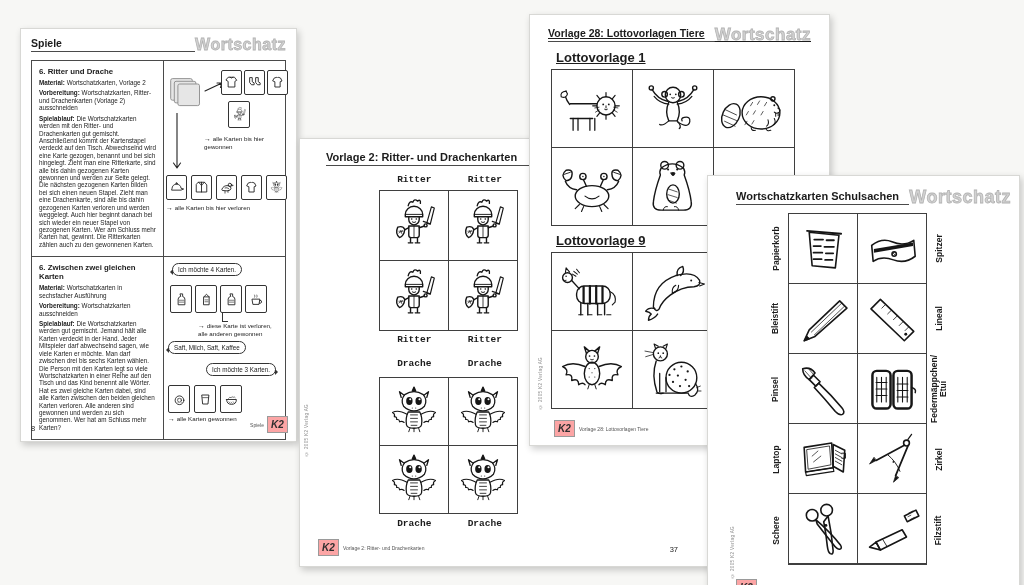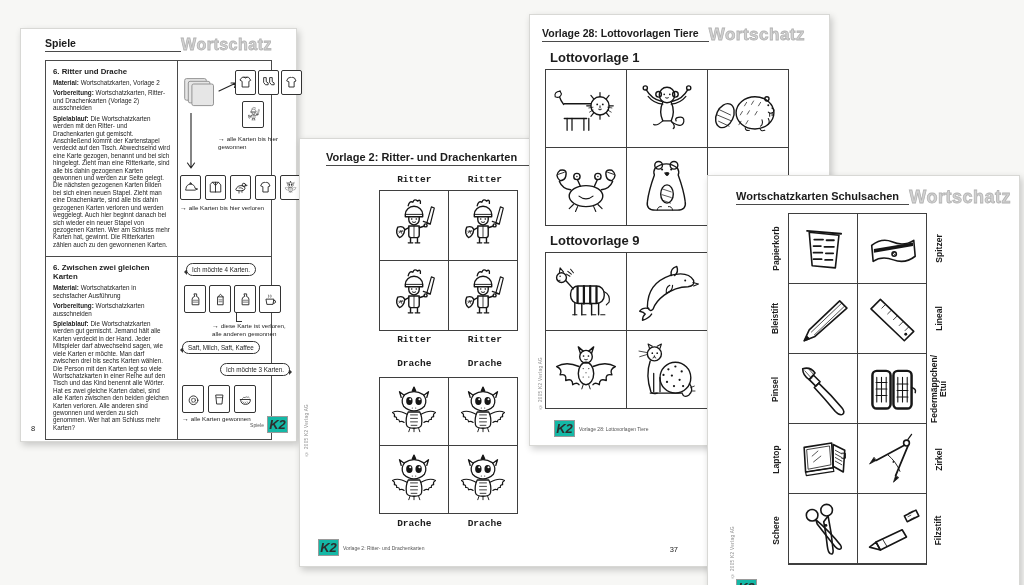--- a/index.html
+++ b/index.html
@@ -7,31 +7,31 @@
           font-family:"Liberation Sans","DejaVu Sans",sans-serif;color:#1c1c1c;}
   .page{position:absolute;background:#fff;border:1px solid #d8d8d5;box-shadow:2px 3px 7px rgba(0,0,0,.20);}
   
   .pghead{display:flex;align-items:flex-end;}
   .ptitle{font-weight:bold;border-bottom:1.4px solid #4a4a4a;padding-bottom:2px;white-space:nowrap;}
   .rulefill{flex:1;border-bottom:1.4px solid #4a4a4a;height:0;align-self:flex-end;}
   .brand{font-weight:bold;color:#d2d2d2;-webkit-text-stroke:0.8px #b3b3b3;letter-spacing:.5px;
          line-height:.85;white-space:nowrap;}
   
   .k2logo{display:inline-flex;align-items:center;justify-content:center;width:19px;height:15px;
-          background:#14b8a6;color:#2d2d2d;font-weight:bold;font-size:13px;font-style:italic;
+          background:#fca5a5;color:#2d2d2d;font-weight:bold;font-size:10px;font-style:italic;
           border:0.5px solid #9a9a9a;}
   .ftext{font-size:5px;color:#555;}
   .pnum{font-size:7.5px;color:#222;}
   .vcopy{writing-mode:vertical-rl;transform:rotate(180deg);font-size:4.5px;color:#8a8a8a;
          letter-spacing:.4px;position:absolute;}
   
   .cardgrid{display:grid;gap:1px;background:#3f3f3f;border:1.5px solid #3f3f3f;}
   .cardgrid .cell{background:#fff;display:flex;align-items:center;justify-content:center;}
   
-  .pgA{left:20px;top:28px;width:277px;height:414px;z-index:1;padding:8px 24px;box-sizing:border-box;}
+  .pgA{left:20px;top:28px;width:277px;height:414px;z-index:1;padding:8px 10px;box-sizing:border-box;}
   .pgA .ptitle{font-size:10.5px;}
   .pgA .brand{font-size:16px;}
   .gamebox{margin-top:8px;border:1px solid #4a4a4a;display:grid;grid-template-columns:131px 1fr;}
   .gsec{padding:6px 7px 5px 7px;}
   .gsec h3{margin:0 0 3px 0;font-size:7.8px;}
   .gsec p{margin:0 0 3px 0;font-size:6.3px;line-height:1.18;}
   .gsec b{font-weight:bold;}
   .illo{border-left:1px solid #4a4a4a;position:relative;}
   .sec2{border-top:1px solid #4a4a4a;}
   .illo7{min-height:176px;}
@@ -58,21 +58,21 @@
   .pgB .ptitle{font-size:11px;}
   .pgB .brand{font-size:18px;}
   .bhead{width:312px;}
   .bcol{margin-left:53px;width:141px;margin-top:8px;}
   .lblrow{display:flex;height:16px;font-family:Liberation Mono, monospace;}
   .lblrow span{flex:1;text-align:center;font-weight:bold;font-size:9.5px;}
   .grid2x2{grid-template-columns:68px 68px;grid-auto-rows:69px;width:max-content;}
   .grid2x2 svg{width:58px;height:62px;}
   .dgrid{grid-auto-rows:67px;}
   
-  .pgC{left:529px;top:14px;width:301px;height:432px;z-index:3;padding:12px 0 0 12px;box-sizing:border-box;}
+  .pgC{left:529px;top:14px;width:301px;height:432px;z-index:3;padding:12px 0 0 18px;box-sizing:border-box;text-decoration:underline;}
   .pgC .ptitle{font-size:10.5px;}
   .pgC .brand{font-size:17px;}
   .chead{width:263px;}
   .lotto-label{font-weight:bold;font-size:13px;margin:8px 0 4px 8px;}
   .lgrid{grid-template-columns:80px 80px 80px;grid-auto-rows:77px;width:max-content;margin-left:3px;}
   .lgrid svg{width:70px;height:66px;}
   
   .pgD{left:707px;top:143px;width:313px;height:432px;z-index:4;padding:14px 0 0 28px;box-sizing:border-box;margin-top:32px;}
   .pgD .ptitle{font-size:11px;}
   .pgD .brand{font-size:18px;}

